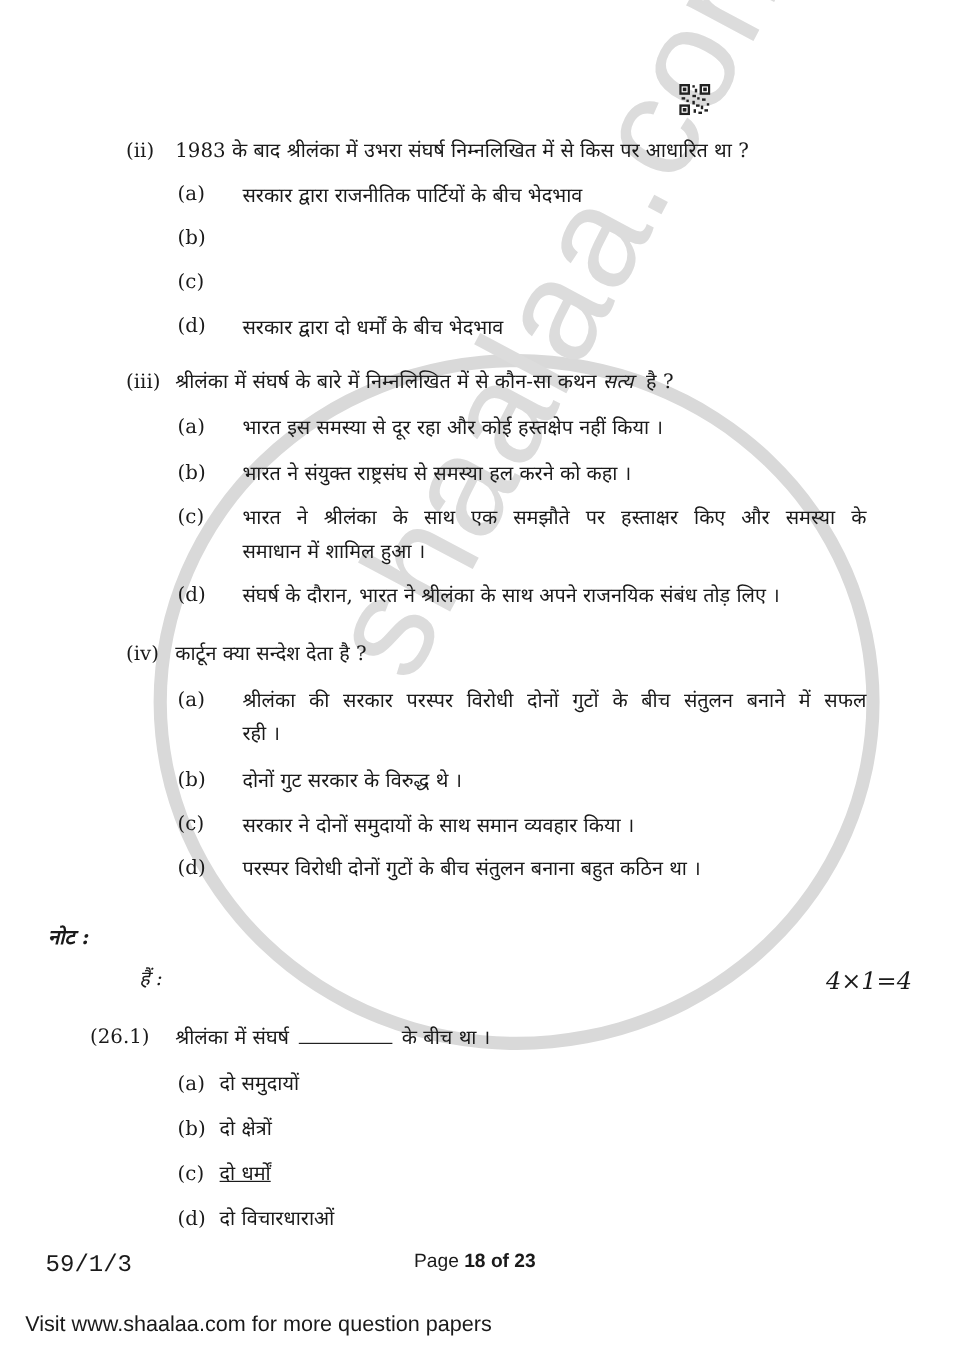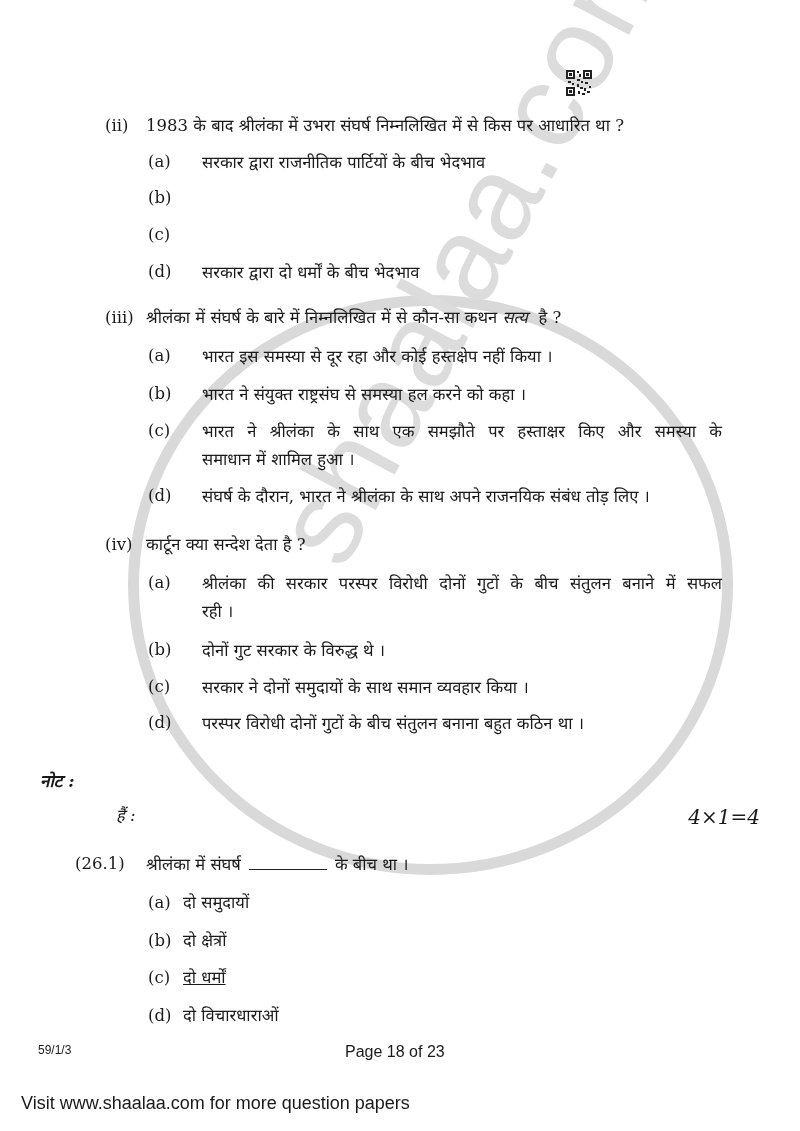--- a/index.html
+++ b/index.html
@@ -25,23 +25,23 @@
   .opt-text { position:absolute; left:202px; font-size:16.5px; white-space:nowrap; }
   .justify { width:520px; text-align:justify; text-align-last:justify; white-space:normal; }
   .note-label { position:absolute; left:40px; font-weight:bold; font-style:italic; font-size:17px; }
   .note-text { position:absolute; left:116px; font-style:italic; font-size:16.5px; white-space:nowrap; }
   .marks { position:absolute; right:40px; font-style:italic; font-size:20px; }
   .sub-num { position:absolute; left:75px; font-size:16.5px; }
   .sub-text { position:absolute; left:146px; font-size:16.5px; white-space:nowrap; }
   .blank { display:inline-block; width:78px; border-bottom:1px solid #222; margin:0 8px; vertical-align:baseline; height:14px; }
   .sub-opt-label { position:absolute; left:148px; font-size:16.5px; }
   .sub-opt-text { position:absolute; left:183px; font-size:16.5px; white-space:nowrap; }
-  .footer-code { position:absolute; left:38px; top:1043px; font-family:Liberation Sans, sans-serif; font-size:12px; }
+  .footer-code { position:absolute; left:38px; top:1043px; font-family:Liberation Mono, monospace; font-size:20px; }
   .footer-page { position:absolute; left:345px; top:1043px; font-family:"Liberation Sans", sans-serif; font-size:16px; }
-  .footer-page b { font-weight:normal; }
+  .footer-page b { font-weight:bold; }
   .visit { position:absolute; left:21px; top:1093px; font-family:"Liberation Sans", sans-serif; font-size:18px; }
 </style>
 </head>
 <body>
 
 <div class="watermark-ring"></div>
 <div class="watermark-text">shaalaa.com</div>
 
 <svg class="qr" viewBox="0 0 26 26">
   <rect x="0" y="0" width="9" height="9" fill="#222"></rect>

